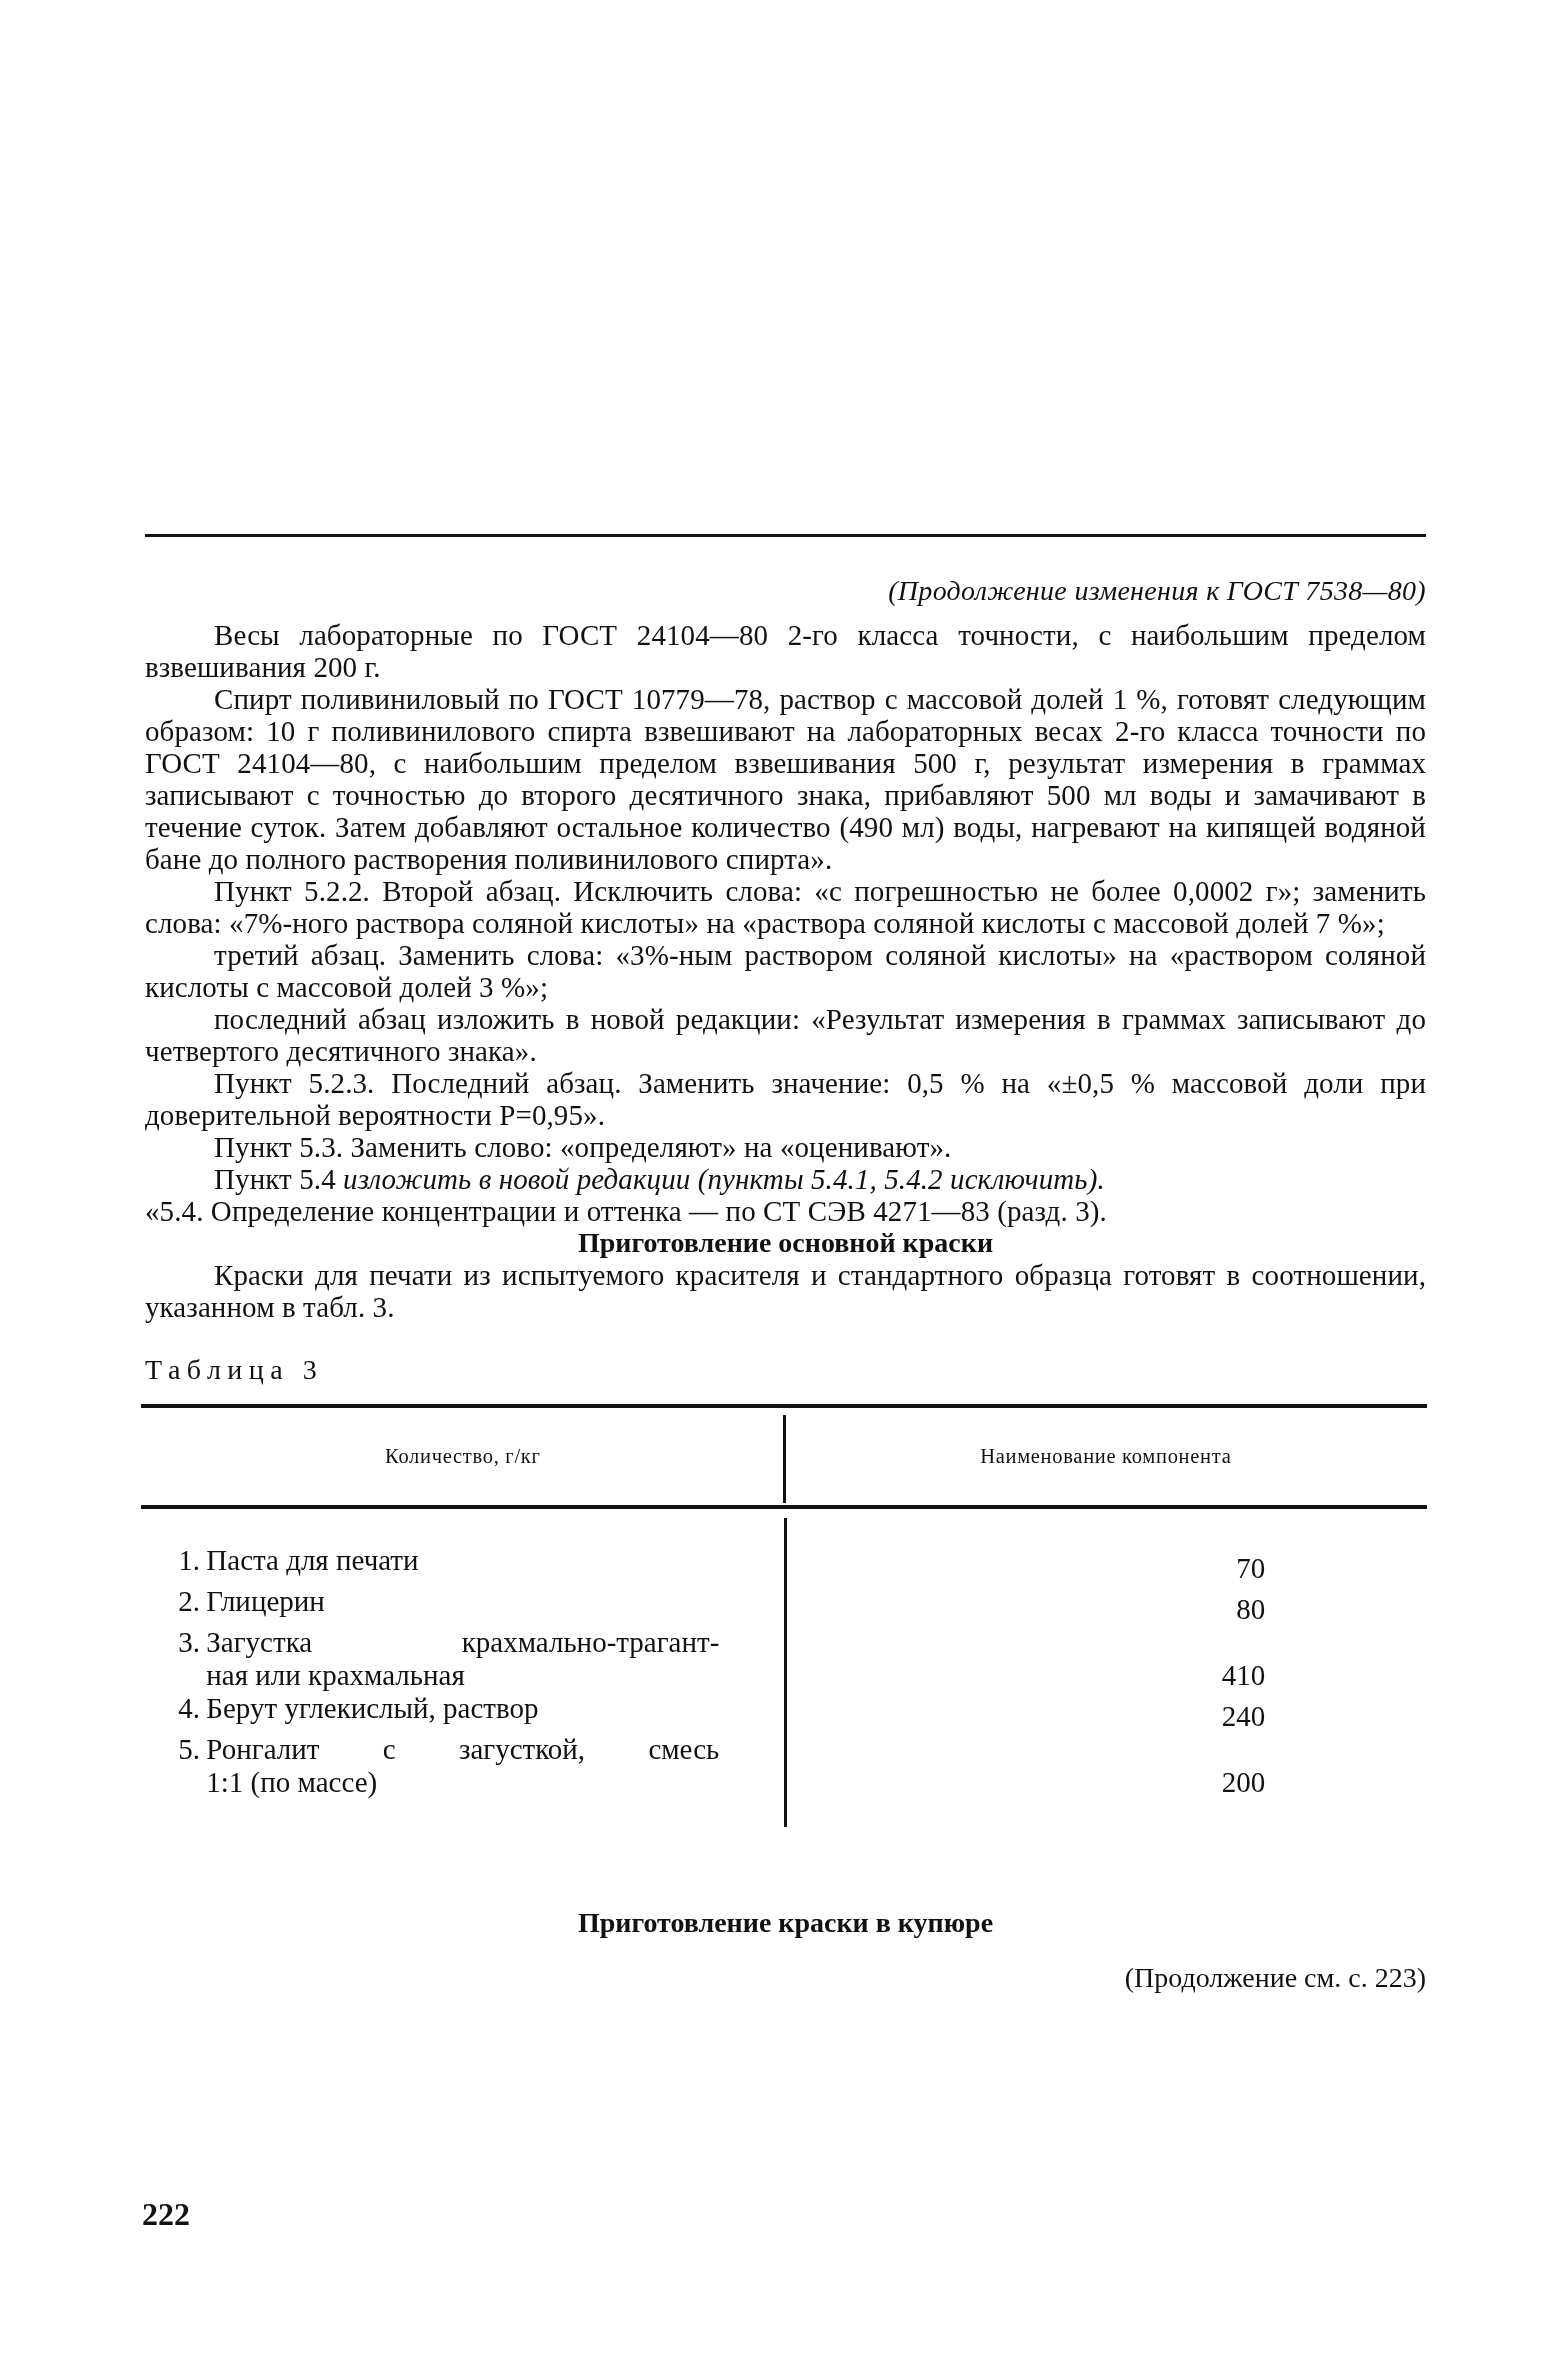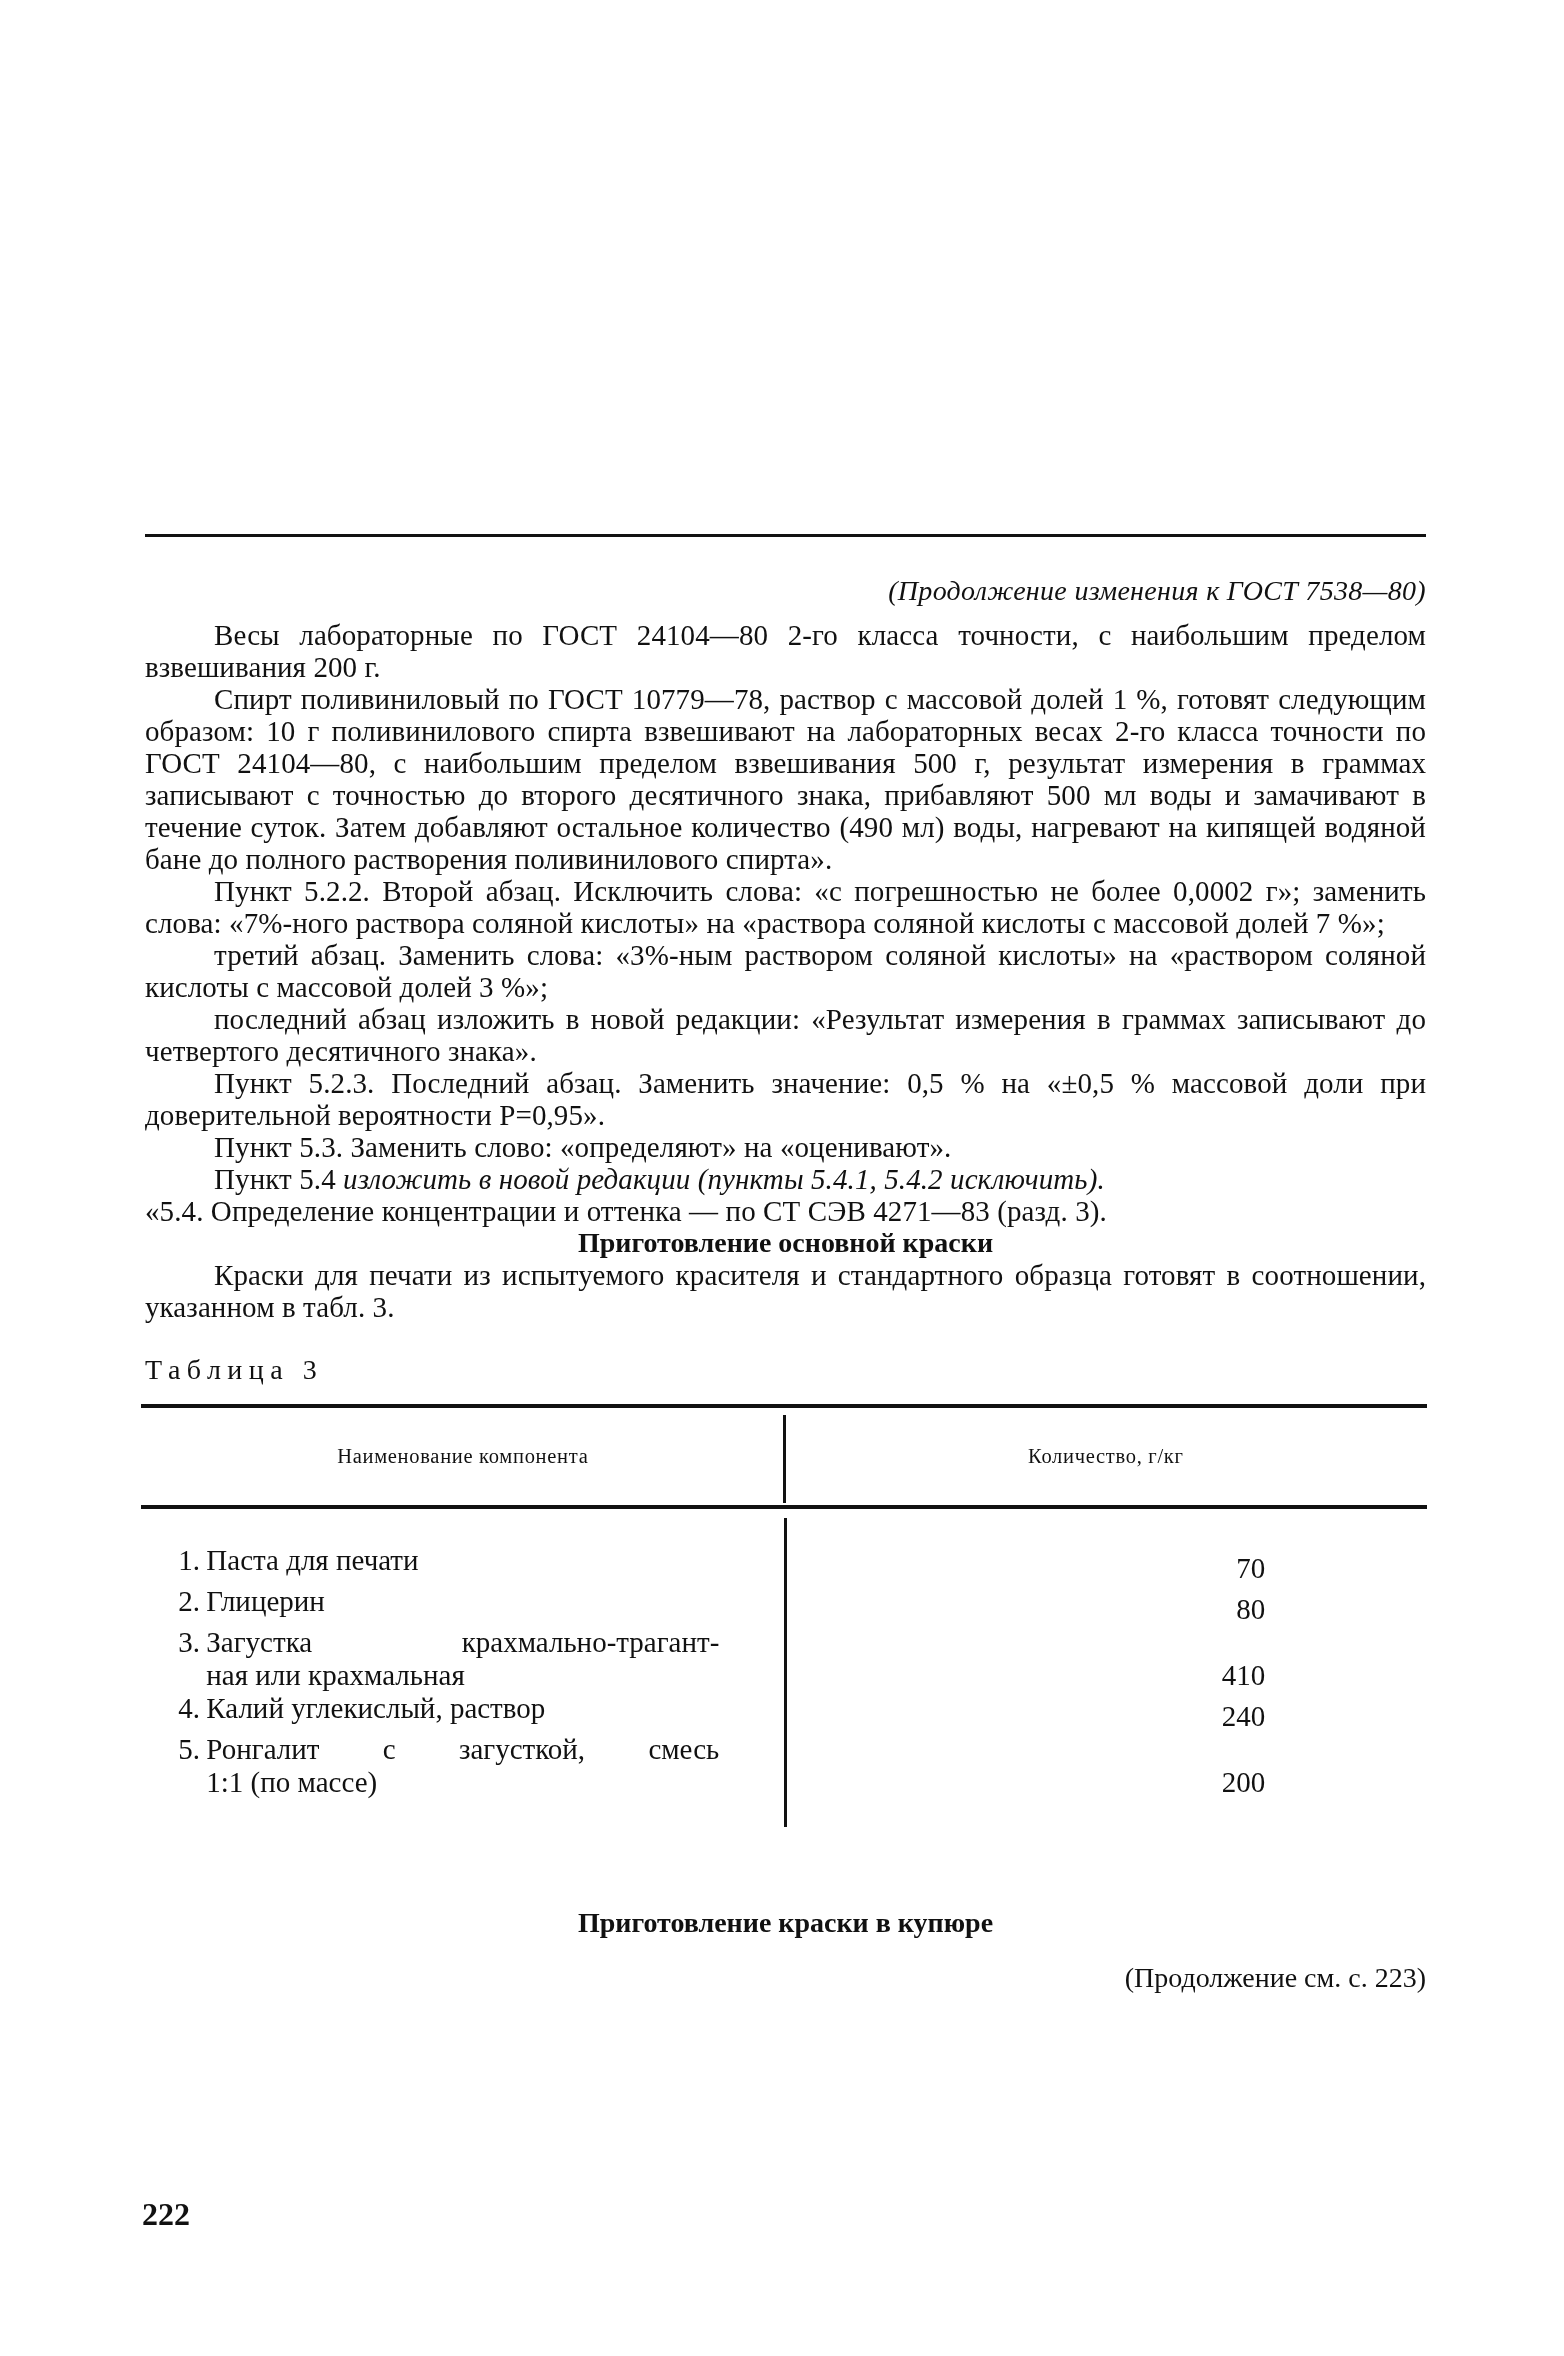--- a/index.html
+++ b/index.html
@@ -183,22 +183,22 @@
   <p class="para noindent">«5.4. Определение концентрации и оттенка — по СТ СЭВ 4271—83 (разд. 3).</p>
 
   <h2 class="section-title">Приготовление основной краски</h2>
   <p class="para">Краски для печати из испытуемого красителя и стандартного образца готовят в соотношении, указанном в табл. 3.</p>
 
   <div class="table-caption">Таблица 3</div>
 
   <div class="tbl">
     <div class="tbl-rule"></div>
     <div class="tbl-head">
+      <div class="col col-qty">Количество, г/кг</div>
       <div class="col col-name">Наименование компонента</div>
-      <div class="col col-qty">Количество, г/кг</div>
       <div class="vline-head"></div>
     </div>
     <div class="tbl-rule"></div>
     <div class="tbl-body">
       <div class="vline-body"></div>
 
       <div class="tbl-row">
         <div class="name">
           <div class="wrap">
               <span class="num">1.</span>
@@ -235,21 +235,21 @@
         </div>
         <div class="qty">
             <span>410</span>
           </div>
       </div>
 
       <div class="tbl-row">
         <div class="name">
           <div class="wrap">
               <span class="num">4.</span>
-              <span class="txt">Калий углекислый, раствор</span>
+              <span class="txt">Берут углекислый, раствор</span>
             </div>
         </div>
         <div class="qty">
             <span>240</span>
           </div>
       </div>
 
       <div class="tbl-row">
         <div class="name">
           <div class="wrap">

